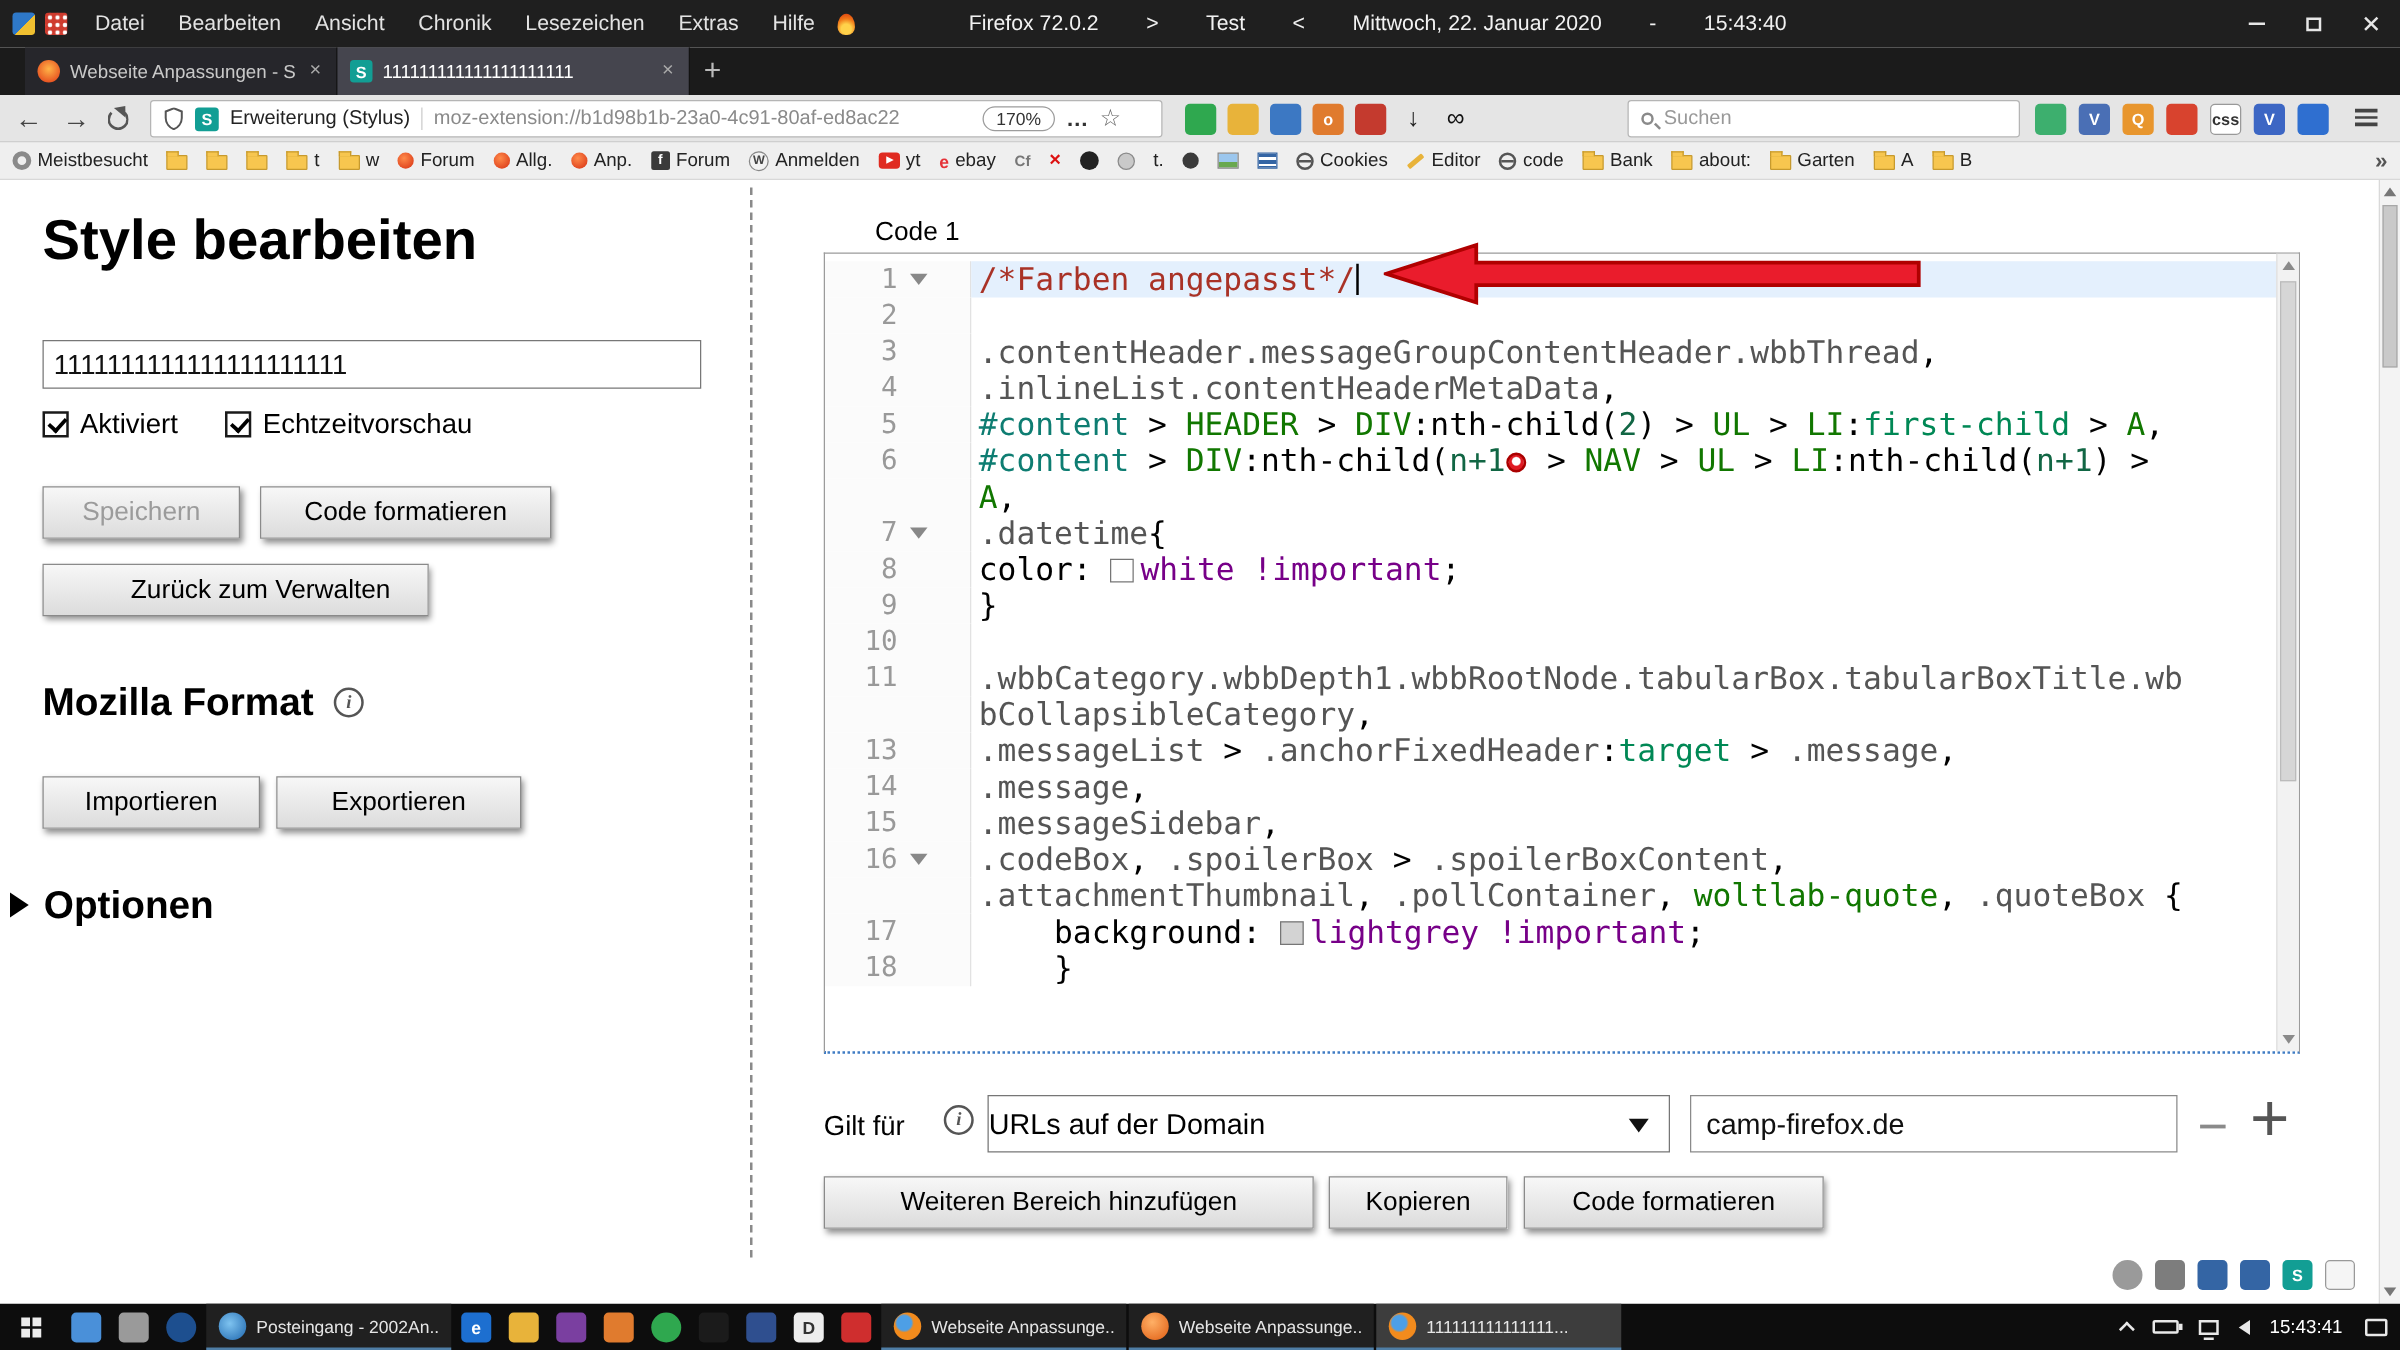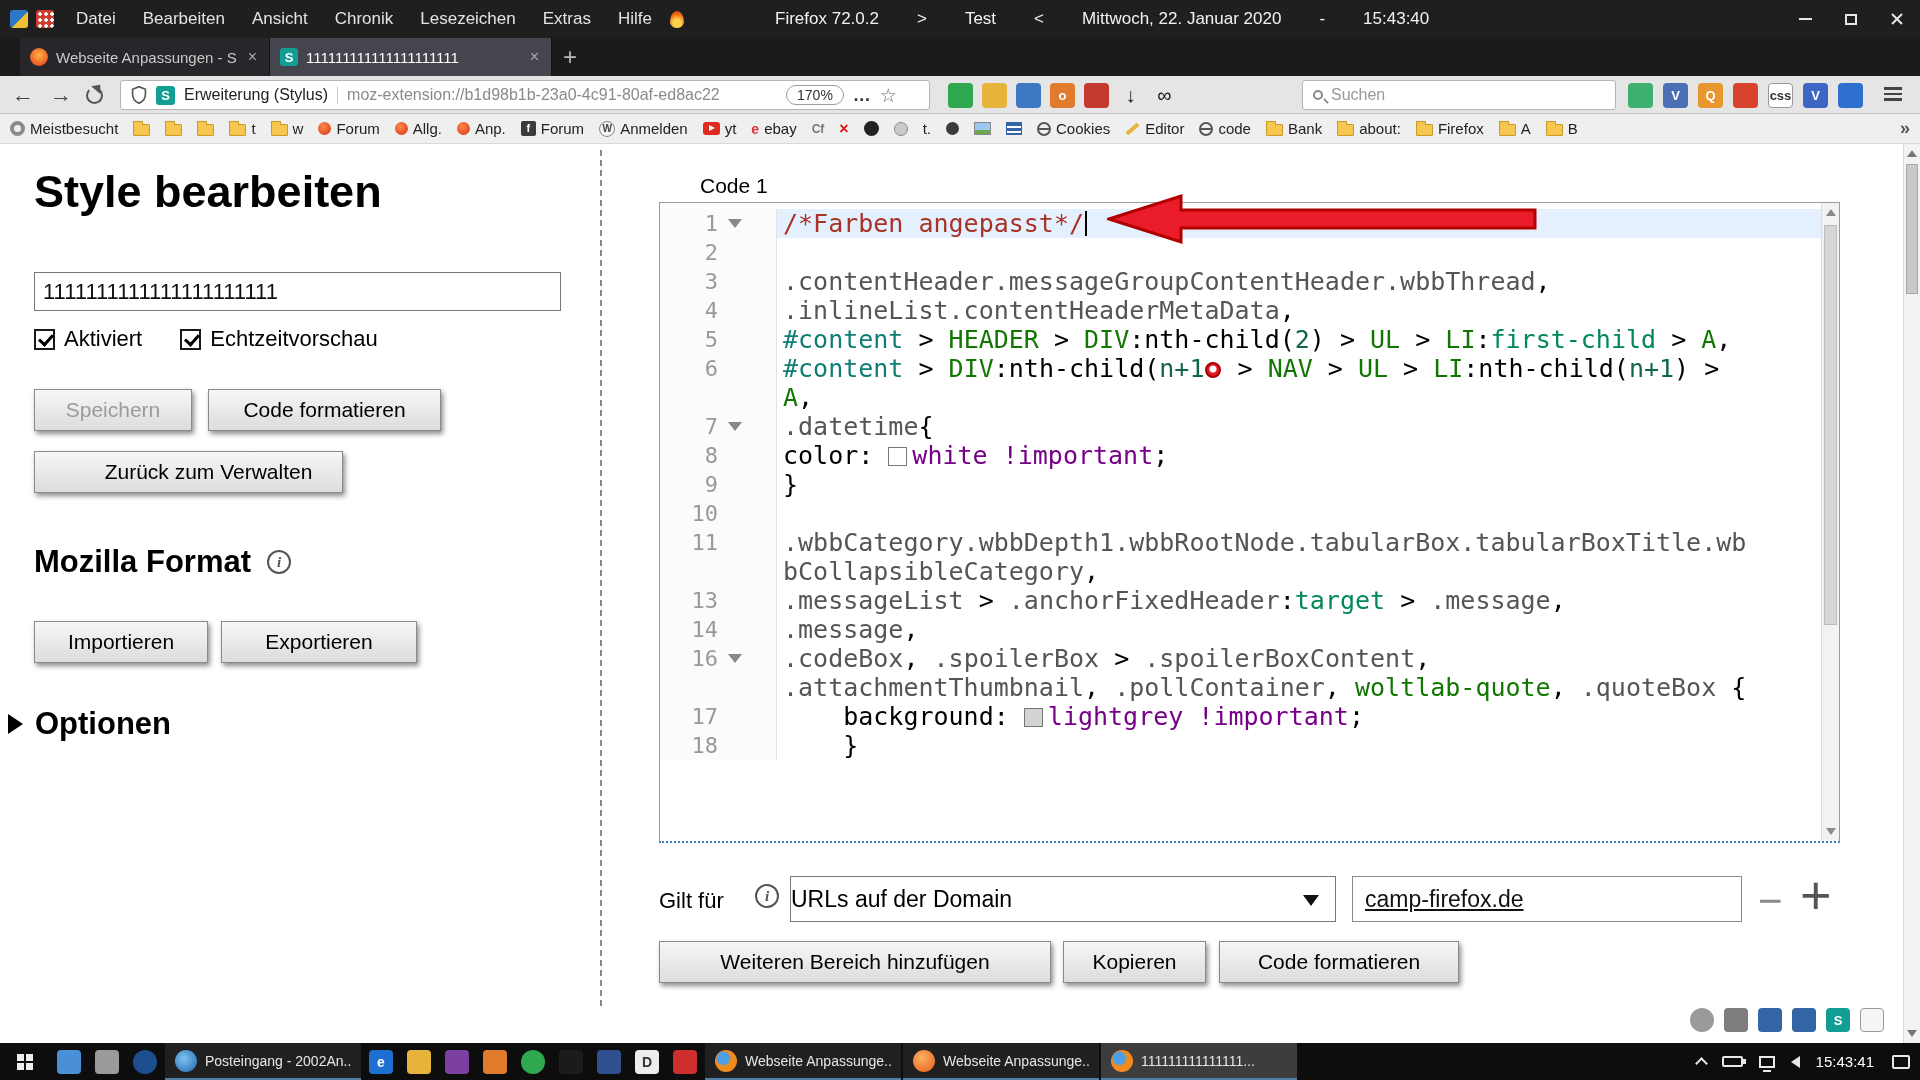--- a/index.html
+++ b/index.html
@@ -144,21 +144,21 @@
 .arr.up{top:6px;border-bottom:7px solid #8a8a8a;}
 .arr.down{bottom:6px;border-top:7px solid #8a8a8a;}
 #ed-thumb{position:absolute;left:2px;top:22px;width:13px;height:400px;background:#d6d6d6;border:1px solid #bbb;}
 #annot-arrow{position:absolute;left:447px;top:-10px;width:430px;height:52px;pointer-events:none;}
 
 
 #applies-label{position:absolute;left:659px;top:744px;font-size:22px;color:#000;}
 #applies-info{position:absolute;left:755px;top:740px;}
 #applies-select{position:absolute;left:790px;top:732px;width:546px;height:46px;border:1px solid #767676;background:#fff;display:flex;align-items:center;font-size:23px;color:#000;}
 #select-caret{position:absolute;right:16px;top:18px;width:0;height:0;border-left:8px solid transparent;border-right:8px solid transparent;border-top:11px solid #111;}
-#applies-domain{position:absolute;left:1352px;top:732px;width:390px;height:46px;border:1px solid #8a8a8a;font-size:23px;padding:0 12px;font-family:inherit;color:#111;text-decoration:underline;}
+#applies-domain{position:absolute;left:1352px;top:732px;width:390px;height:46px;border:1px solid #8a8a8a;font-size:23px;padding:0 12px;font-family:inherit;color:#111;}
 #applies-minus{position:absolute;left:1758px;top:736px;font-size:42px;color:#8a8a8a;line-height:1;}
 #applies-plus{position:absolute;left:1800px;top:724px;font-size:54px;color:#555;line-height:1;}
 #btn-add{left:659px;top:797px;width:392px;}
 #btn-copy{left:1063px;top:797px;width:143px;}
 #btn-format-bottom{left:1219px;top:797px;width:240px;}
 
 
 #overlay-icons{position:absolute;left:1690px;top:864px;display:flex;gap:10px;}
 .ov-ic{width:24px;height:24px;border-radius:4px;display:inline-flex;align-items:center;justify-content:center;font-size:13px;font-weight:bold;color:#fff;}
 .ov-ic.round{border-radius:50%;}
@@ -381,21 +381,21 @@
       <span class="bm">
         <span class="bmi ic-folder"></span>
         <span class="bm-label">Bank</span>
       </span>
       <span class="bm">
         <span class="bmi ic-folder"></span>
         <span class="bm-label">about:</span>
       </span>
       <span class="bm">
         <span class="bmi ic-folder"></span>
-        <span class="bm-label">Firefox</span>
+        <span class="bm-label">Garten</span>
       </span>
       <span class="bm">
         <span class="bmi ic-folder"></span>
         <span class="bm-label">A</span>
       </span>
       <span class="bm">
         <span class="bmi ic-folder"></span>
         <span class="bm-label">B</span>
       </span>
     </div>
@@ -518,20 +518,26 @@
           <div class="gut">
             <span class="num">13</span>
           </div>
           <div class="codeline"><span class="tok tok-qualifier">.messageList</span><span class="tok tok-plain"> &gt; </span><span class="tok tok-qualifier">.anchorFixedHeader</span><span class="tok tok-plain">:</span><span class="tok tok-pseudo">target</span><span class="tok tok-plain"> &gt; </span><span class="tok tok-qualifier">.message</span><span class="tok tok-plain">,</span></div>
         </div>
         <div class="cm-row">
           <div class="gut">
             <span class="num">14</span>
           </div>
           <div class="codeline"><span class="tok tok-qualifier">.message</span><span class="tok tok-plain">,</span></div>
+        </div>
+        <div class="cm-row">
+          <div class="gut">
+            <span class="num">15</span>
+          </div>
+          <div class="codeline"><span class="tok tok-qualifier">.messageSidebar</span><span class="tok tok-plain">,</span></div>
         </div>
         <div class="cm-row">
           <div class="gut">
             <span class="num">16</span>
             <span class="fold-arrow"></span>
           </div>
           <div class="codeline"><span class="tok tok-qualifier">.codeBox</span><span class="tok tok-plain">, </span><span class="tok tok-qualifier">.spoilerBox</span><span class="tok tok-plain"> &gt; </span><span class="tok tok-qualifier">.spoilerBoxContent</span><span class="tok tok-plain">,</span></div>
         </div>
         <div class="cm-row">
           <div class="gut">

